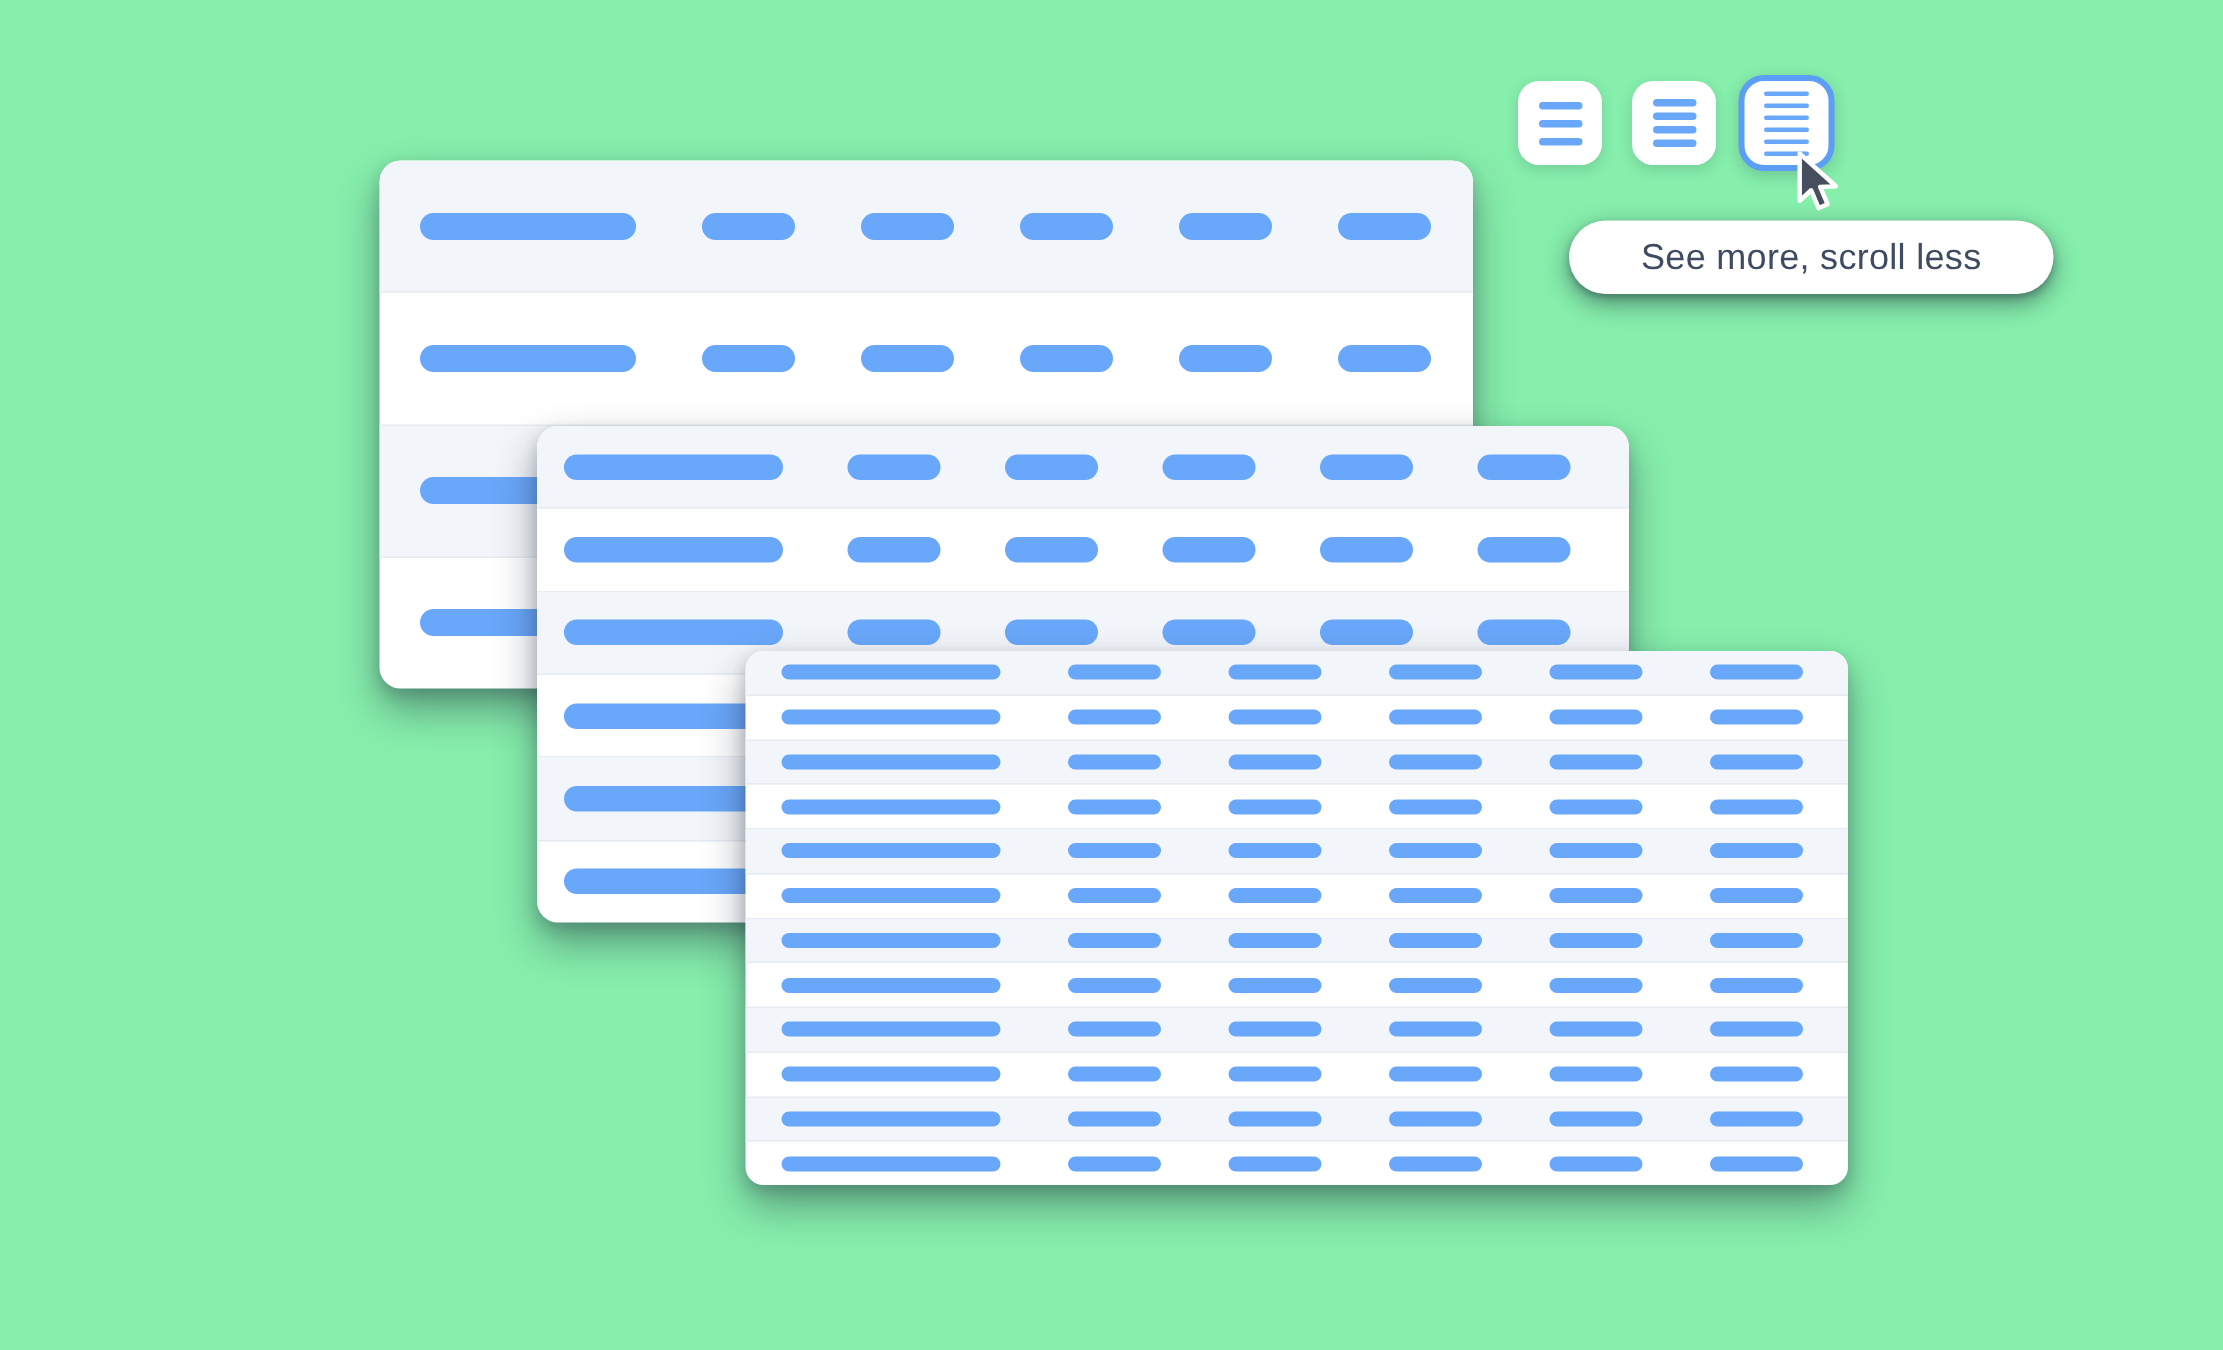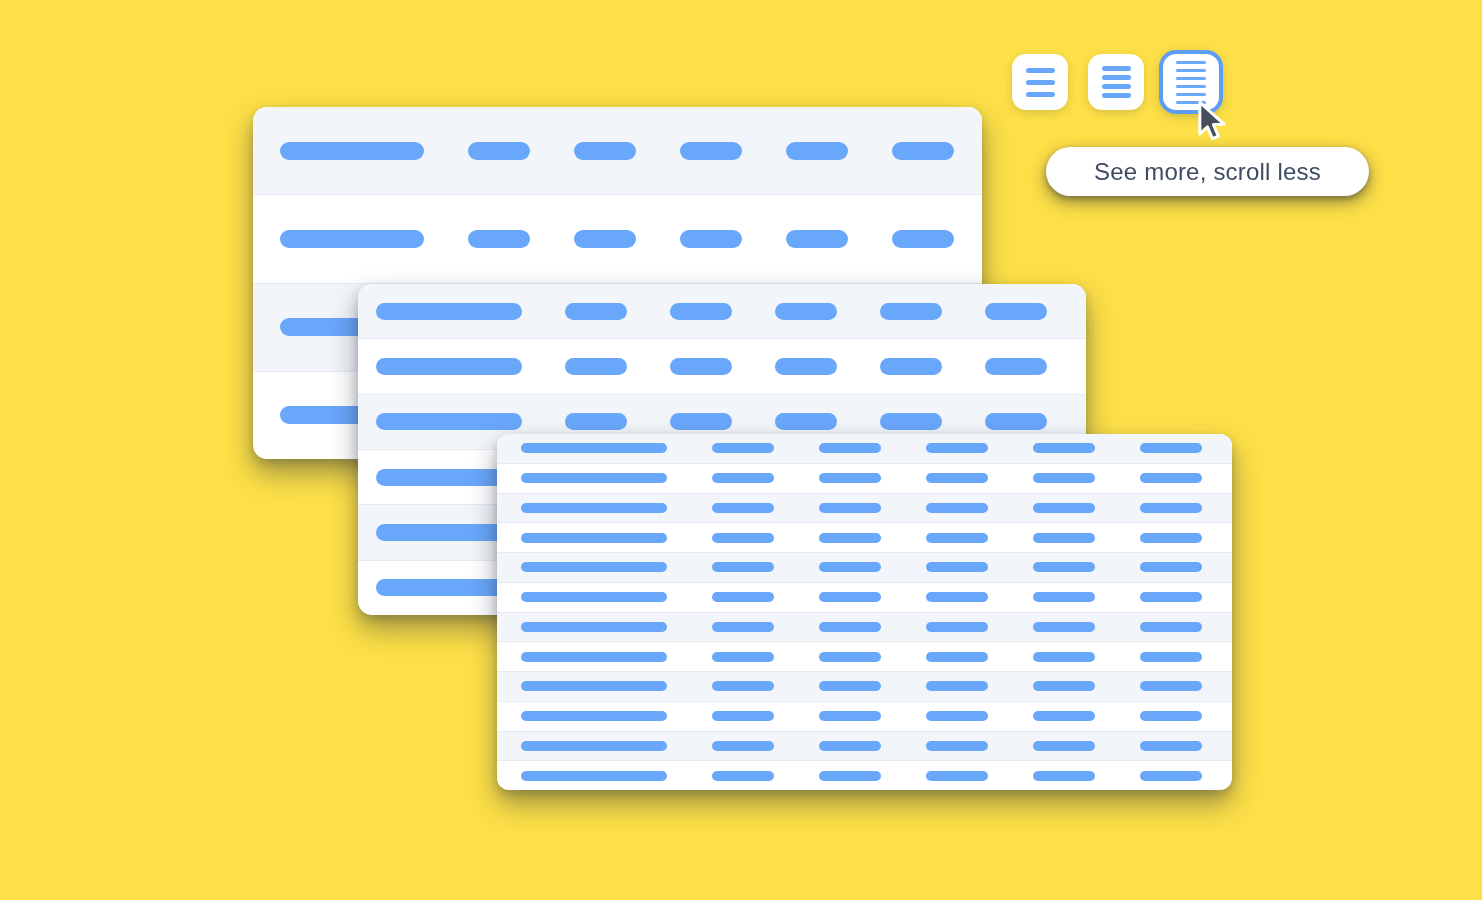--- a/index.html
+++ b/index.html
@@ -1,17 +1,17 @@
 <!DOCTYPE html>
 <html style="--pill-blue: #69a7fa; --row-alt: #f2f5f9; --separator: #e6ebf2; --accent-border: #5c9df6; --tooltip-text: #3e4b61; --cursor-fill: #474e5d;"><head>
 <meta charset="utf-8">
 <style>
   html,body { margin:0; padding:0; background:#ffffff; }
   #stage {
-    position:relative; width:1482px; height:900px; background:#fde047;
+    position:relative; width:1482px; height:900px; background:#86efac;
     overflow:hidden; font-family:"Liberation Sans", sans-serif;
   }
 
   
   .card {
     position:absolute; background:#ffffff; overflow:hidden;
     border-radius:14px; display:flex; flex-direction:column;
     box-shadow:0 14px 28px rgba(28,38,58,.42), 0 4px 10px rgba(28,38,58,.20);
   }
   .row {

